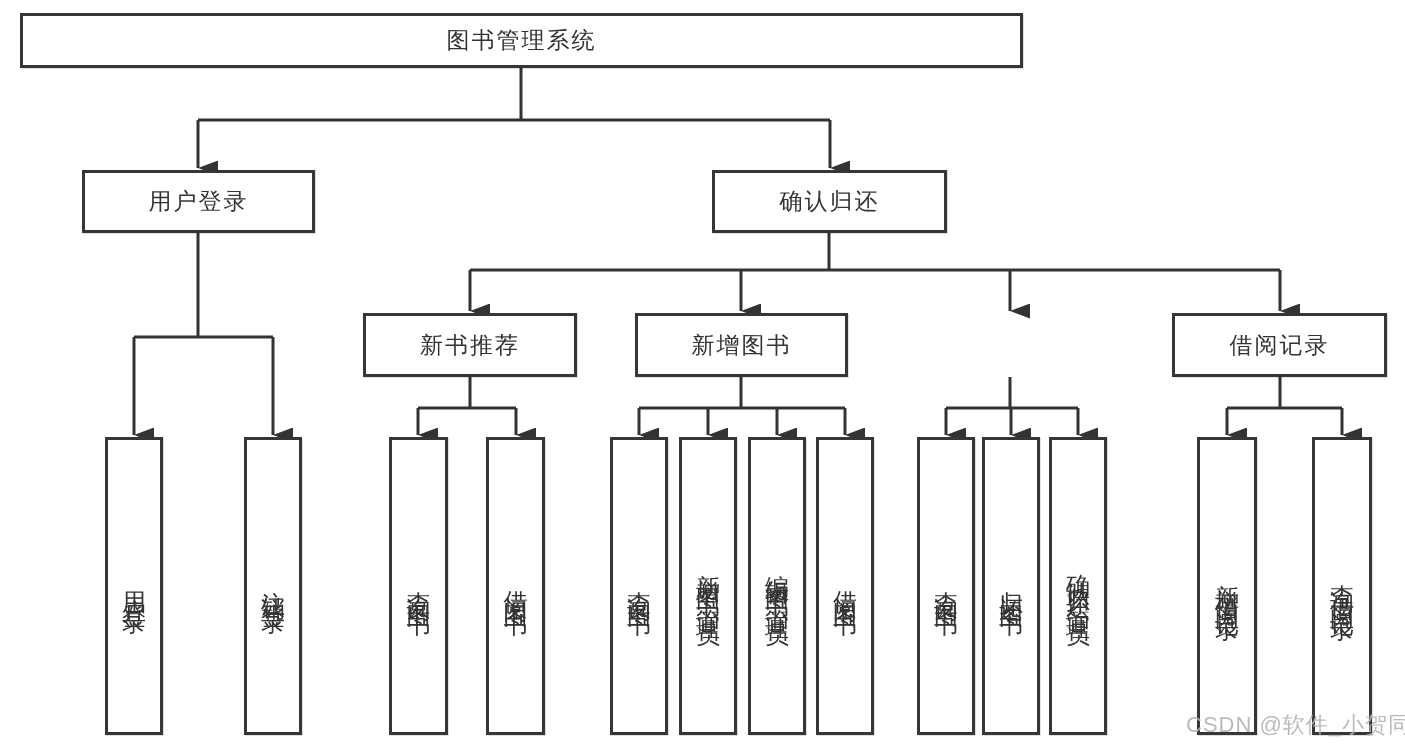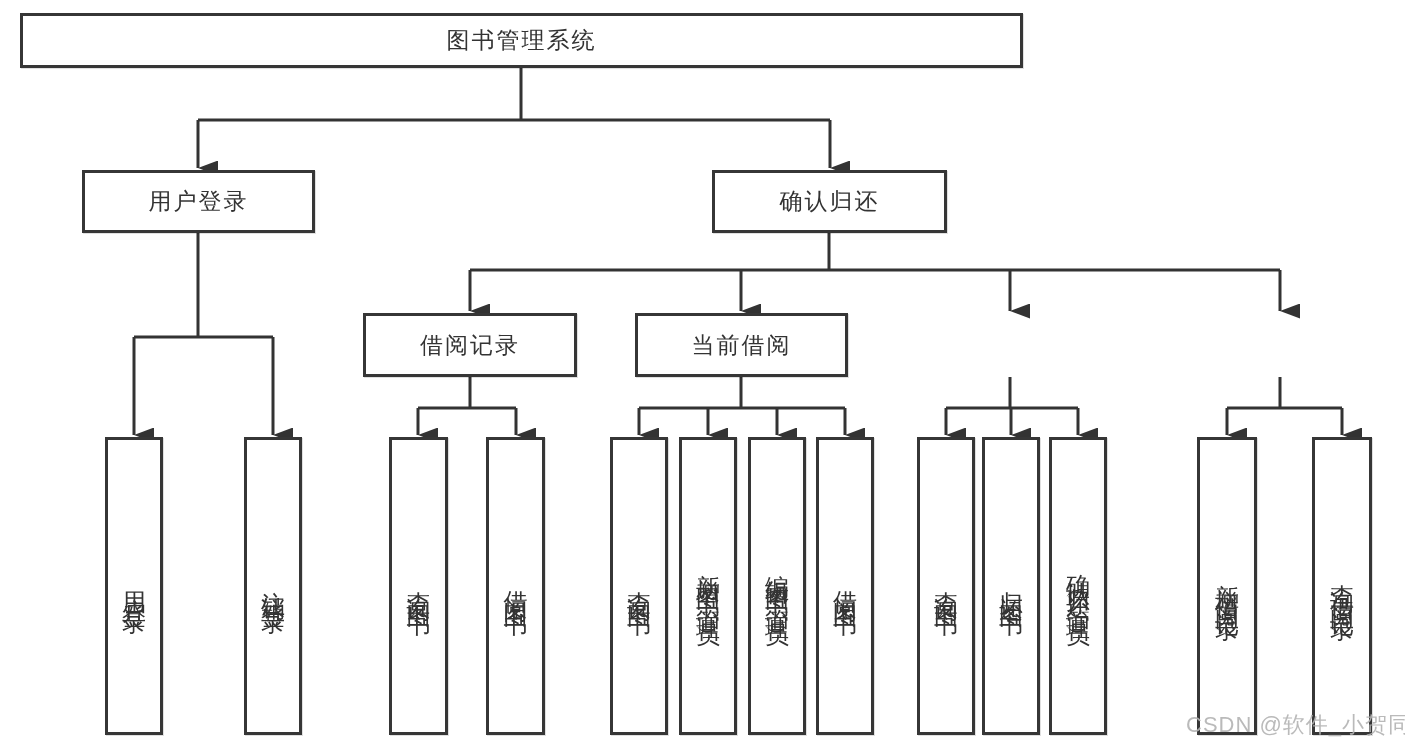--- a/index.html
+++ b/index.html
@@ -117,22 +117,23 @@
       <line x1="1227" y1="408" x2="1227" y2="435" marker-end="url(#ah)"></line>
       <line x1="1342" y1="408" x2="1342" y2="435" marker-end="url(#ah)"></line>
     </g>
   </svg>
 
   <div class="node h-node" style="left:20px; top:13px; width:1003px; height:55px;">图书管理系统</div>
 
   <div class="node h-node" style="left:82px; top:170px; width:233px; height:63px;">用户登录</div>
   <div class="node h-node" style="left:712px; top:170px; width:235px; height:63px;">确认归还</div>
 
-  <div class="node h-node" style="left:363px; top:313px; width:214px; height:64px;">借阅记录</div>
-  <div class="node h-node" style="left:635px; top:313px; width:213px; height:64px;">当前借阅</div>
+  <div class="node h-node" style="left:363px; top:313px; width:214px; height:64px;">新书推荐</div>
+  <div class="node h-node" style="left:635px; top:313px; width:213px; height:64px;">新增图书</div>
+  <div class="node h-node" style="left:1172px; top:313px; width:215px; height:64px;">借阅记录</div>
 
   <div class="node v-node" style="left:105px; top:437px; width:58px; height:298px;">用户登录</div>
   <div class="node v-node" style="left:244px; top:437px; width:58px; height:298px;">注销登录</div>
 
   <div class="node v-node" style="left:389px; top:437px; width:59px; height:298px;">查询图书</div>
   <div class="node v-node" style="left:486px; top:437px; width:59px; height:298px;">借阅图书</div>
 
   <div class="node v-node" style="left:610px; top:437px; width:58px; height:298px;">查询图书</div>
   <div class="node v-node" style="left:679px; top:437px; width:58px; height:298px;">新增图书（管理员）</div>
   <div class="node v-node" style="left:748px; top:437px; width:58px; height:298px;">编辑图书（管理员）</div>

